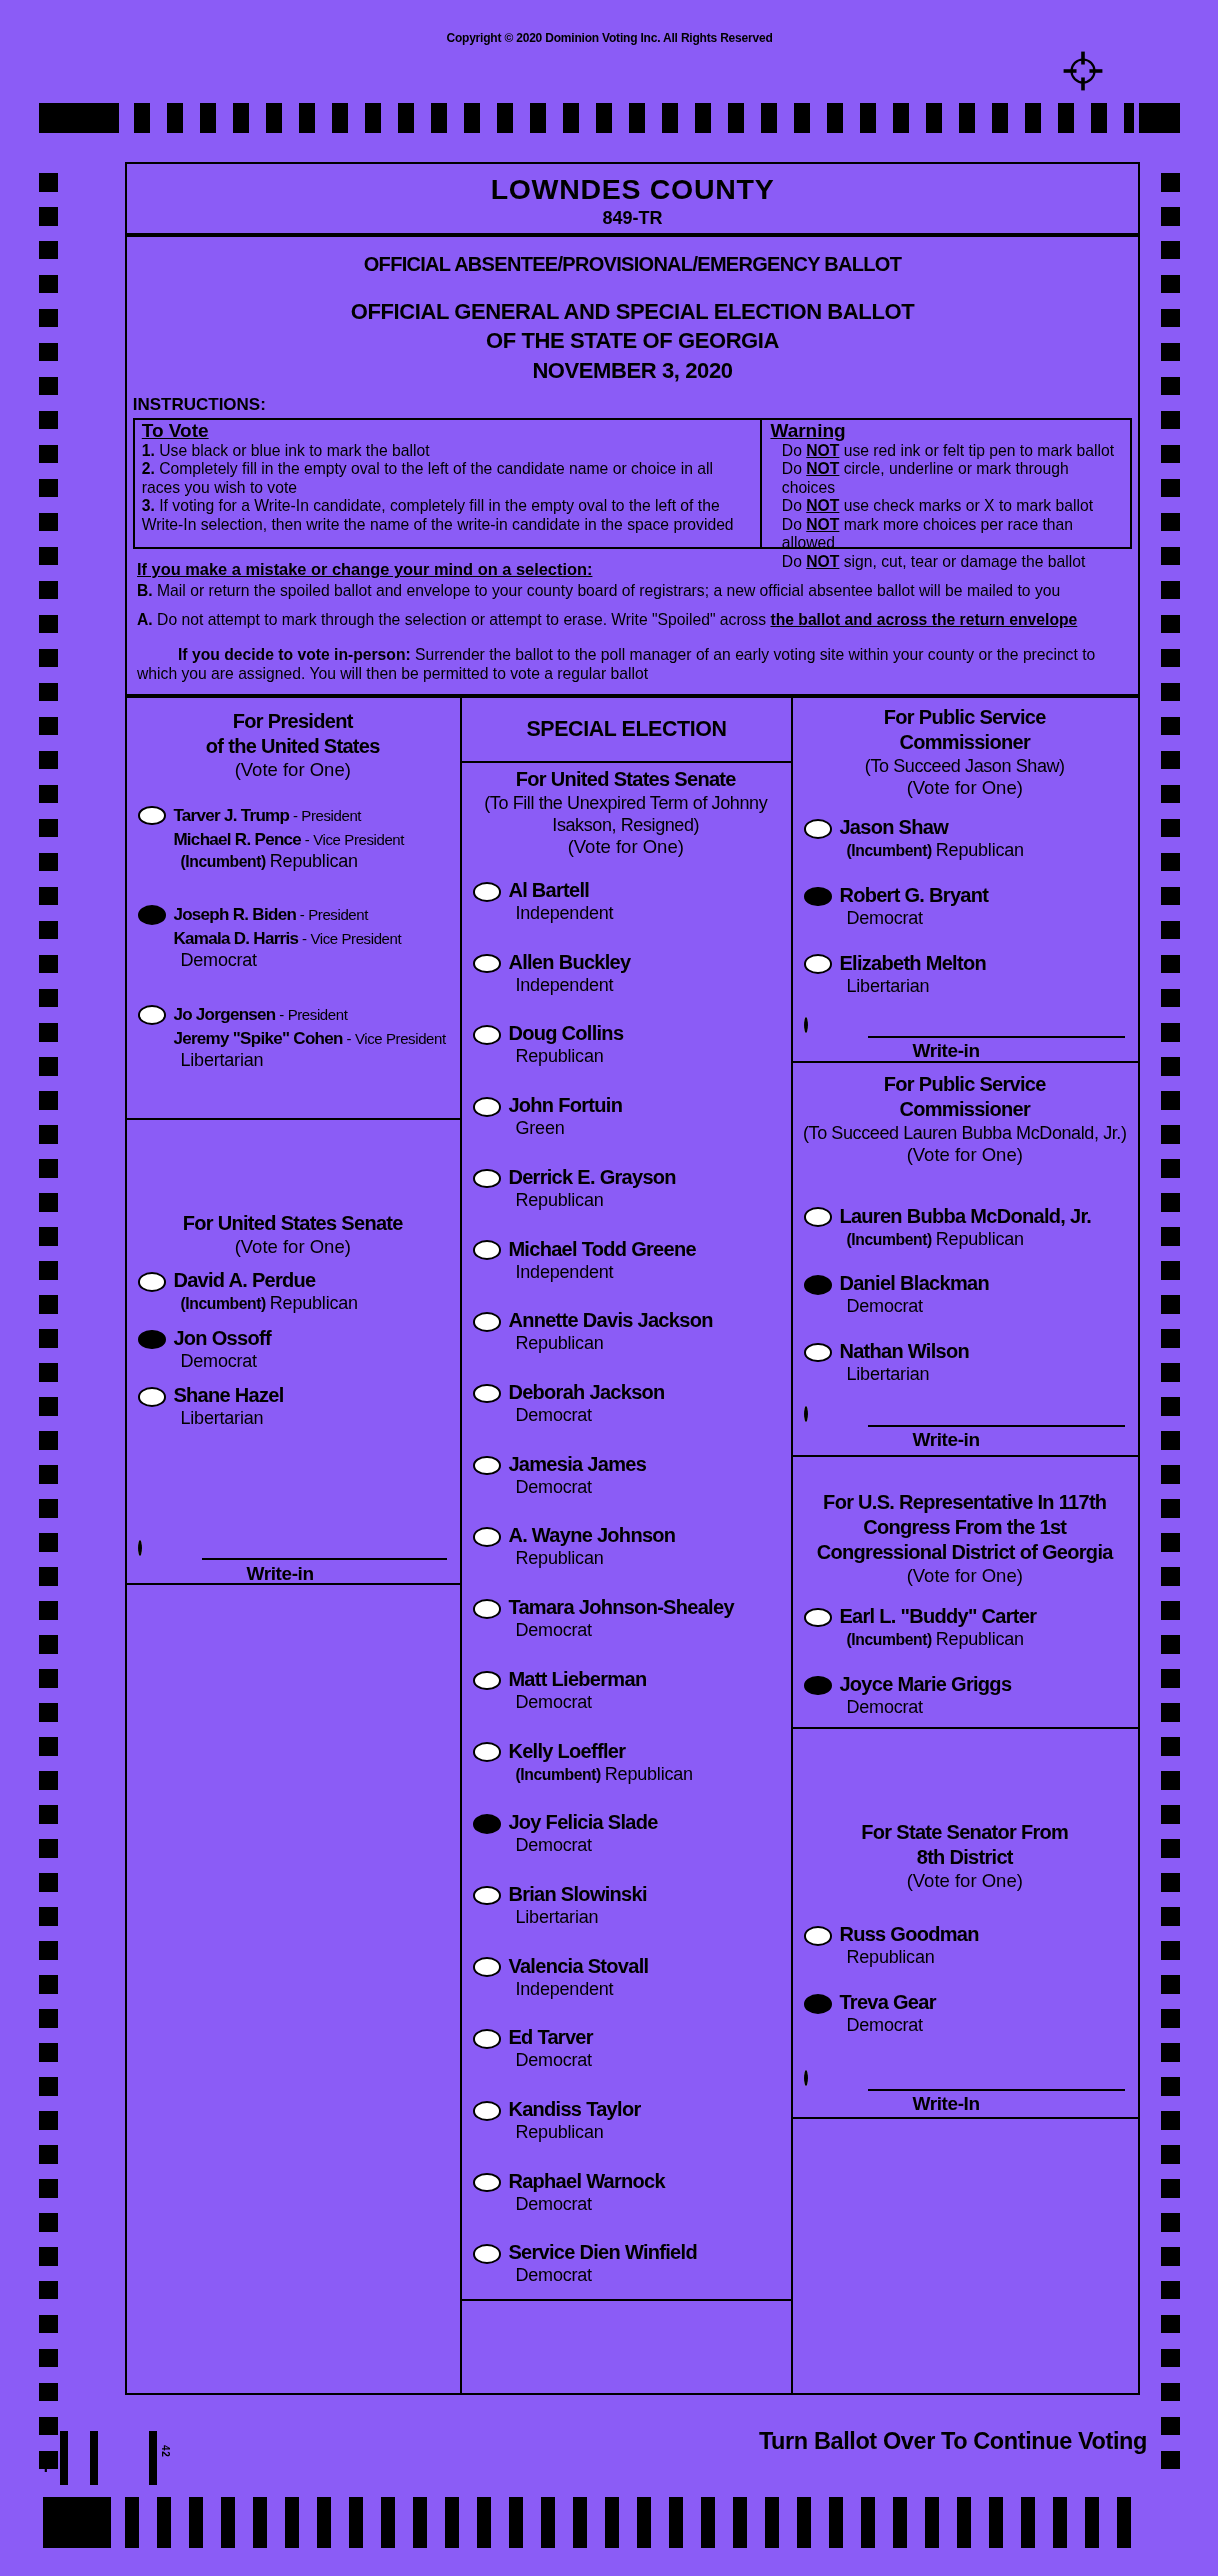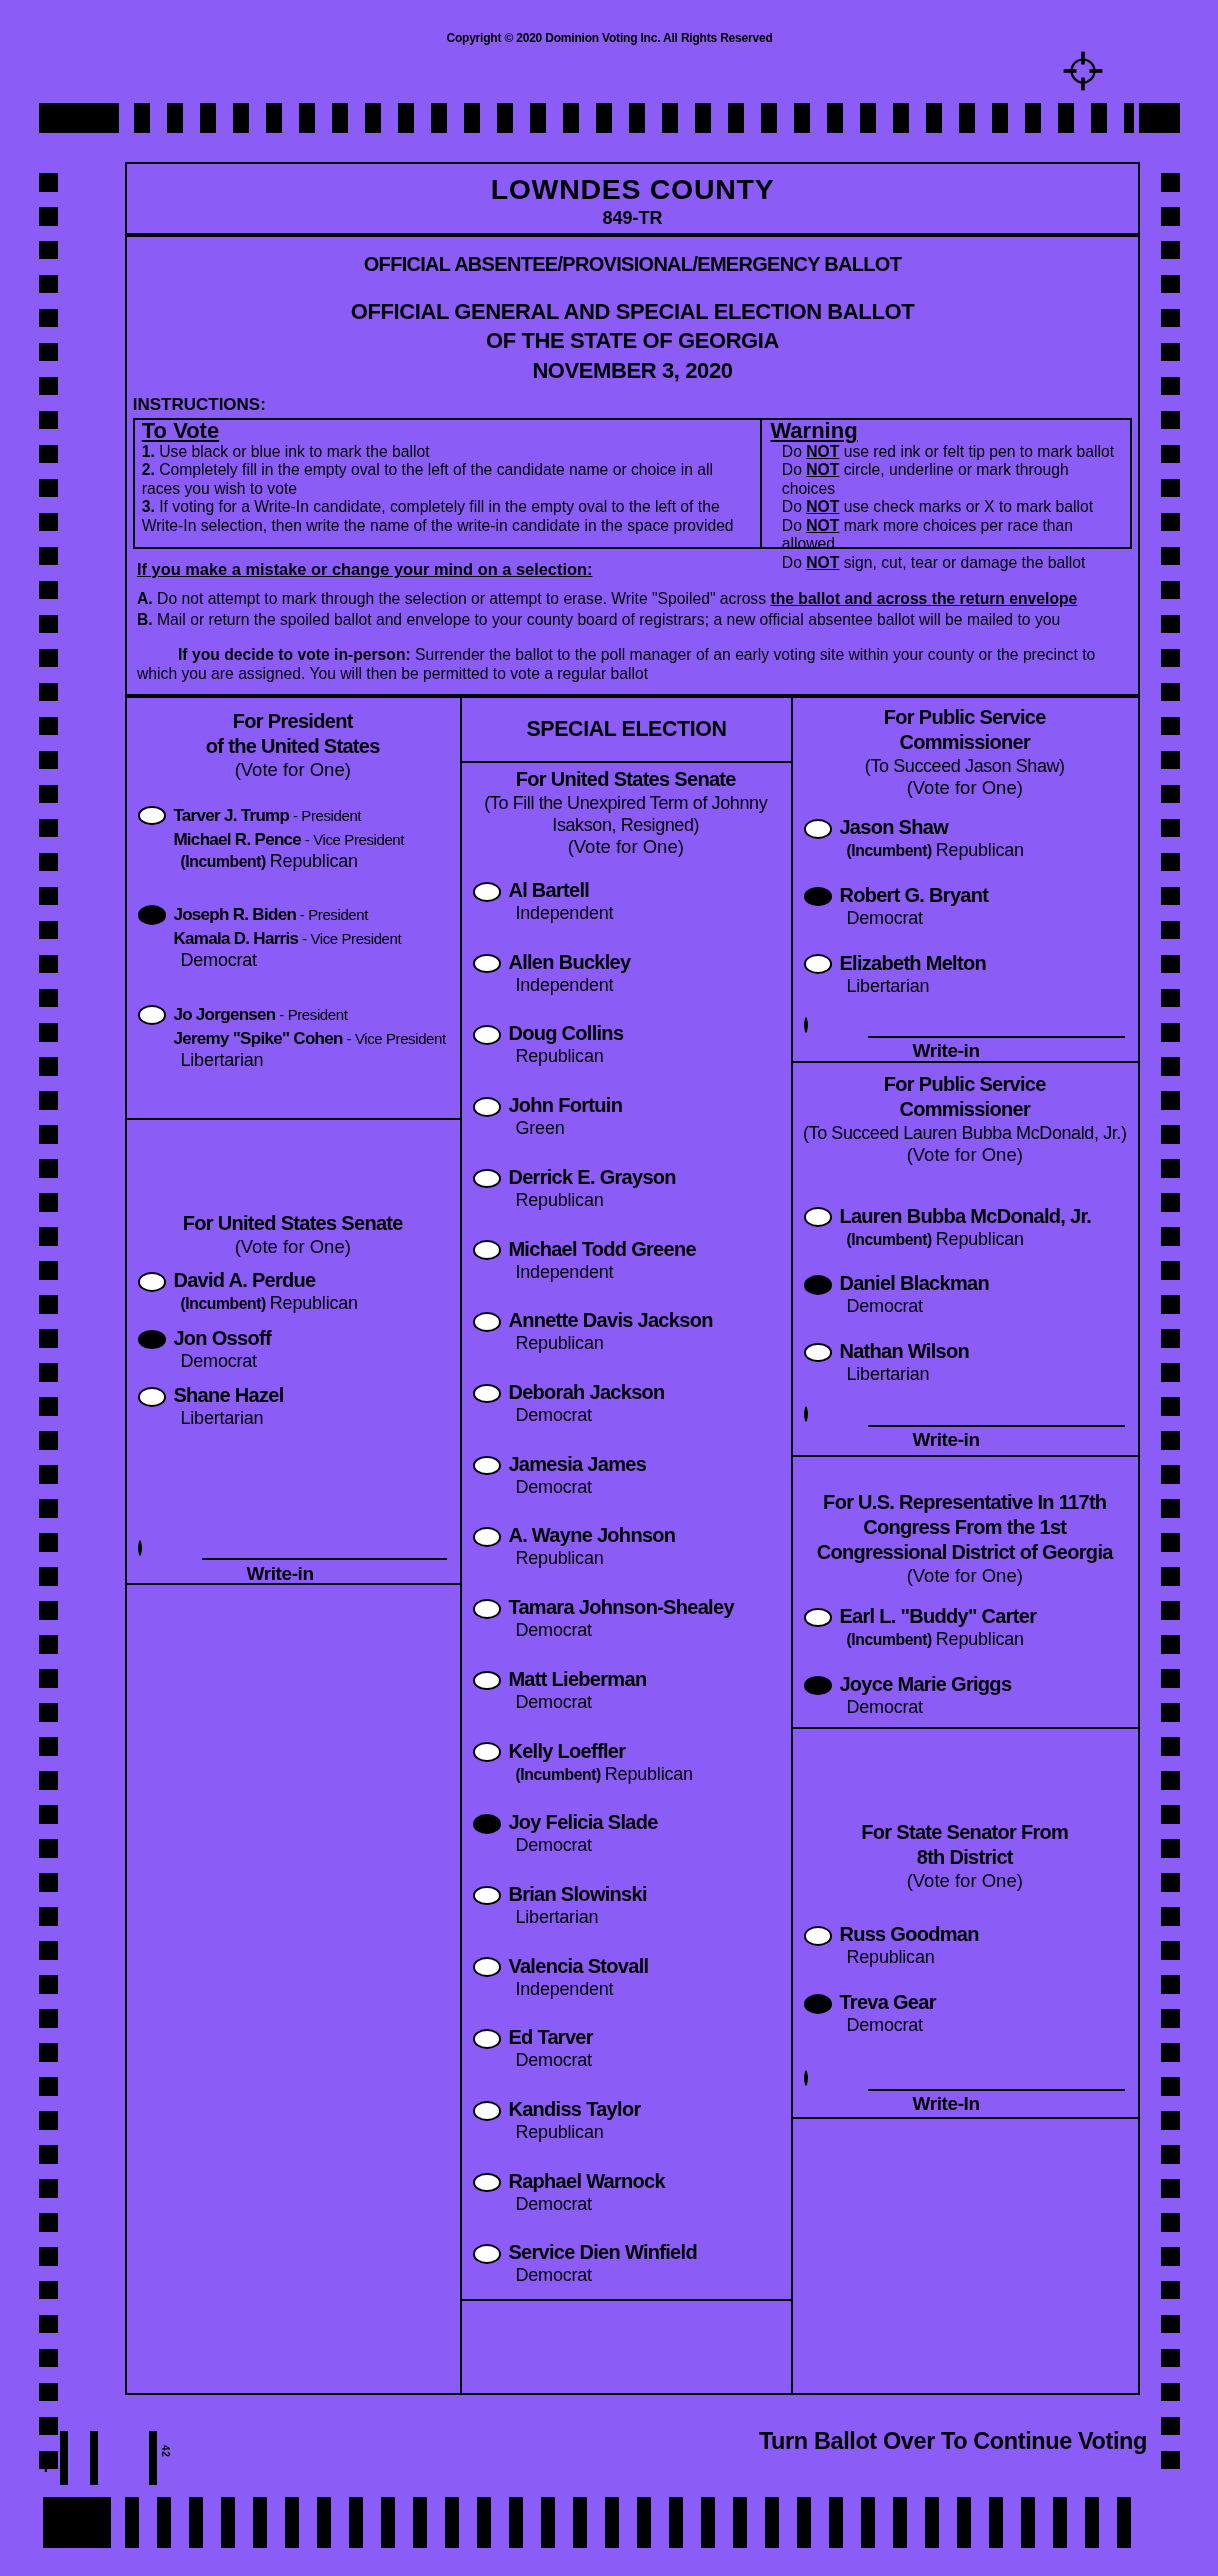--- a/index.html
+++ b/index.html
@@ -42,21 +42,21 @@
   .title-sec{position:absolute;top:73px;left:0;right:0;height:457px;overflow:hidden;}
   .btitle{margin-top:15.7px;text-align:center;font-size:20px;font-weight:bold;letter-spacing:-0.7px;white-space:nowrap;}
   .bsub{margin-top:23px;text-align:center;font-size:22px;font-weight:bold;letter-spacing:-0.4px;}
   .bsub2{margin-top:3.6px;text-align:center;font-size:22px;font-weight:bold;letter-spacing:-0.4px;}
   .instr-label{margin:11.4px 0 2.8px 5.7px;font-size:17px;font-weight:bold;}
 
   .inst-box{display:flex;border:2.1px solid #000;margin:0 5.7px;height:131px;
             font-size:15.7px;line-height:18.5px;box-sizing:border-box;}
   .tovote{width:63%;border-right:2.1px solid #000;padding:2.1px 7.1px 0 7.1px;box-sizing:border-box;}
   .warn{flex:1;padding:2.1px 5.7px 0 8.5px;}
-  .boxtitle{font-weight:bold;text-decoration:underline;font-size:22px;}
+  .boxtitle{font-weight:bold;text-decoration:underline;font-size:19px;}
   .tv-item b{font-weight:bold;}
   .warn p{margin:0;padding-left:11.4px;}
   .not{font-weight:bold;text-decoration:underline;}
 
   .mt{font-weight:bold;text-decoration:underline;font-size:16.4px;margin:11.4px 0 0 10px;}
   .mi{font-size:15.7px;line-height:19px;margin:10px 10px 0 10px;}
   .mi.b{margin-top:1.4px;}
   .ul-bold{font-weight:bold;text-decoration:underline;}
   .inperson{margin:15.7px 11.4px 0 10px;font-size:15.7px;line-height:19px;}
   .ip-label{font-weight:bold;margin-left:41px;}
@@ -171,22 +171,22 @@
           <span class="boxtitle">Warning</span>
           <p><span>Do</span> <span class="not">NOT</span> <span>use red ink or felt tip pen to mark ballot</span></p>
           <p><span>Do</span> <span class="not">NOT</span> <span>circle, underline or mark through choices</span></p>
           <p><span>Do</span> <span class="not">NOT</span> <span>use check marks or X to mark ballot</span></p>
           <p><span>Do</span> <span class="not">NOT</span> <span>mark more choices per race than allowed</span></p>
           <p><span>Do</span> <span class="not">NOT</span> <span>sign, cut, tear or damage the ballot</span></p>
         </div>
       </div>
 
       <div class="mt">If you make a mistake or change your mind on a selection:</div>
+      <p class="mi b"><b>B.</b> <span>Mail or return the spoiled ballot and envelope to your county board of registrars; a new official absentee ballot will be mailed to you</span></p>
       <p class="mi"><b>A.</b> <span>Do not attempt to mark through the selection or attempt to erase.  Write "Spoiled" across </span><span class="ul-bold">the ballot and across the return envelope</span></p>
-      <p class="mi b"><b>B.</b> <span>Mail or return the spoiled ballot and envelope to your county board of registrars; a new official absentee ballot will be mailed to you</span></p>
 
       <p class="inperson"><span class="ip-label">If you decide to vote in-person:</span> <span>Surrender the ballot to the poll manager of an early voting site within your county or the precinct to which you are assigned.  You will then be permitted to vote a regular ballot</span></p>
 
     </div>
 
     <div class="cols">
 
       <div class="col col1">
 
         <section class="race" id="r-pres">

